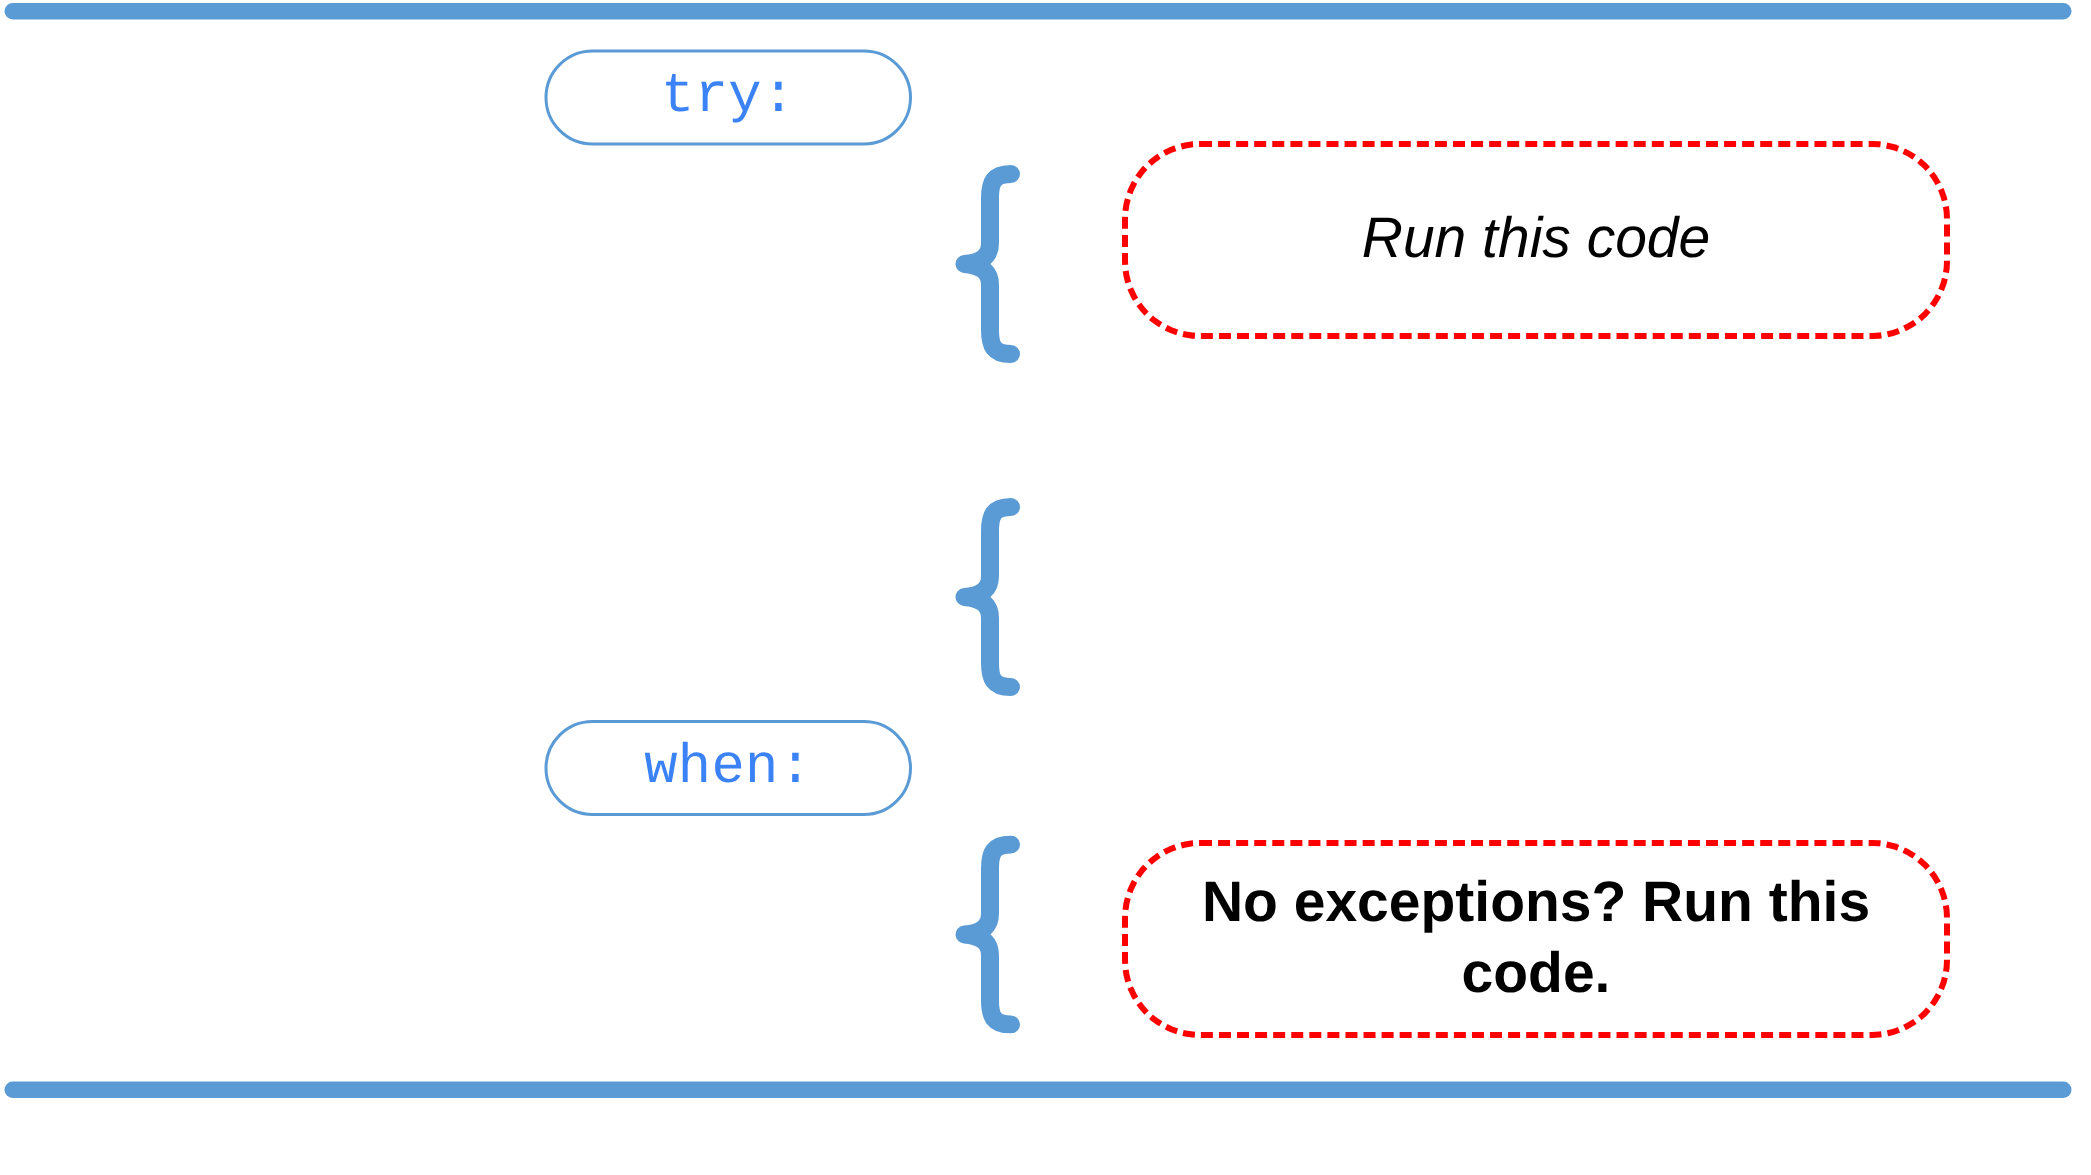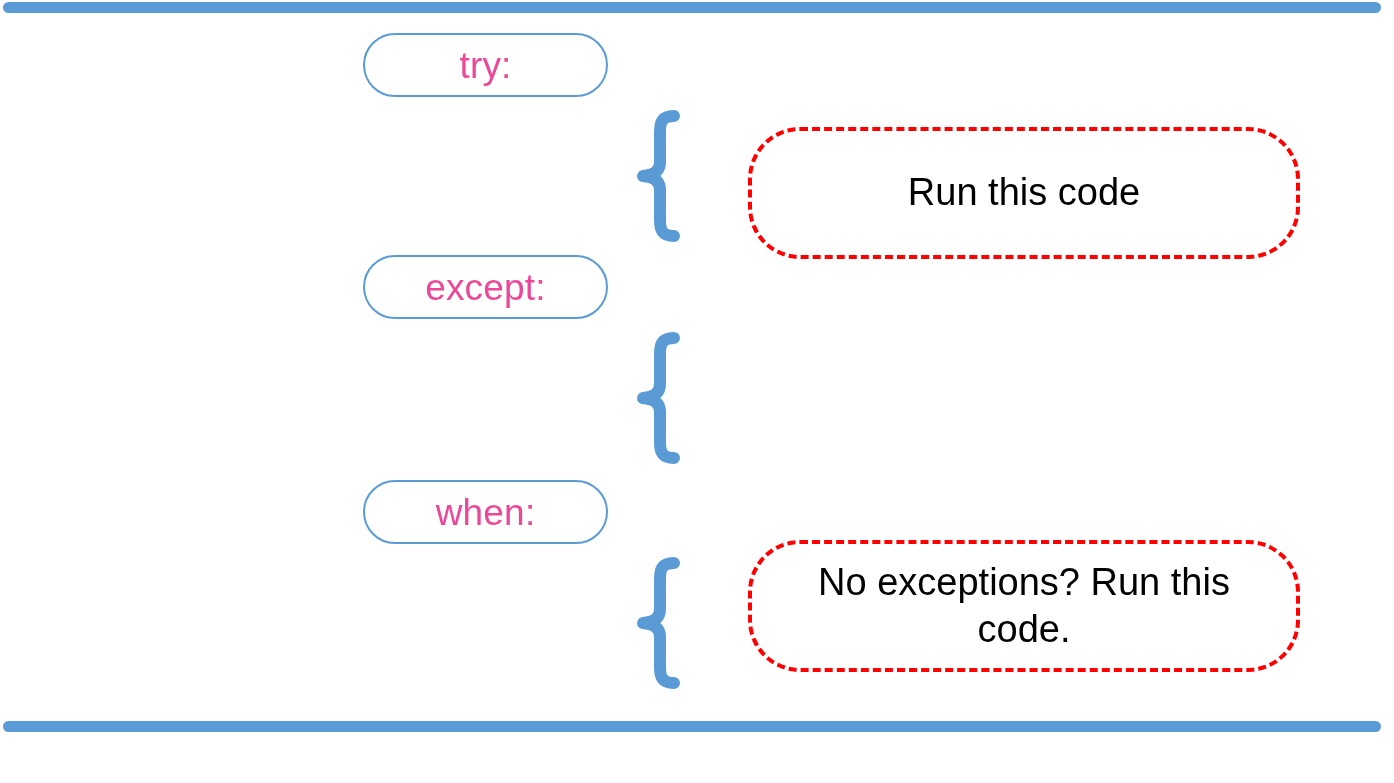--- a/index.html
+++ b/index.html
@@ -38,23 +38,24 @@
     border: 2px solid #5B9BD5;
     border-radius: 999px;
     background: #ffffff;
     display: flex;
     align-items: center;
     justify-content: center;
   }
   .pill-label {
     font-size: 37px;
     line-height: 1;
-    color: #ec4899;
+    color: #3b82f6;
     letter-spacing: 0.2px;
     white-space: nowrap;
+    font-family: Liberation Mono, monospace;
   }
   .pill.p1 { top: 33px; }
   .pill.p2 { top: 255px; }
   .pill.p3 { top: 480px; }
 
   
   .brace {
     position: absolute;
     left: 636px;
     width: 48px;
@@ -74,44 +75,41 @@
     width: 552px;
     box-sizing: border-box;
     border: 4px dashed #FF0000;
     border-radius: 52px;
     background: transparent;
     display: flex;
     align-items: center;
     justify-content: center;
     text-align: center;
   }
-  .dashbox.d1 { top: 127px; height: 132px; }
+  .dashbox.d1 { top: 94px; height: 132px; font-style: italic; }
   .dashbox.d2 { top: 333px; height: 130px; }
-  .dashbox.d3 { top: 540px; height: 132px; }
+  .dashbox.d3 { top: 560px; height: 132px; font-weight: bold; }
 
   .dash-text {
     font-size: 38px;
     line-height: 1.24;
     color: #000000;
     padding: 0 36px;
     white-space: pre-line;
   }
 </style>
 </head>
 <body>
 
 <div id="canvas">
 
   <div class="rule top"></div>
 
   <div class="pill p1">
     <span class="pill-label">try:</span>
-  </div>
-  <div class="pill p2">
-    <span class="pill-label">except:</span>
   </div>
   <div class="pill p3">
     <span class="pill-label">when:</span>
   </div>
 
   <div class="brace b1">
     <svg viewBox="0 0 48 132" xmlns="http://www.w3.org/2000/svg" aria-hidden="true">
       <path d="M38 6 C26 6 24 12 24 22 L24 52 C24 61 18 65 7 66 C18 67 24 71 24 80 L24 110 C24 120 26 126 38 126" fill="none" stroke="currentColor" stroke-width="12" stroke-linecap="round" stroke-linejoin="round"></path>
     </svg>
   </div>

